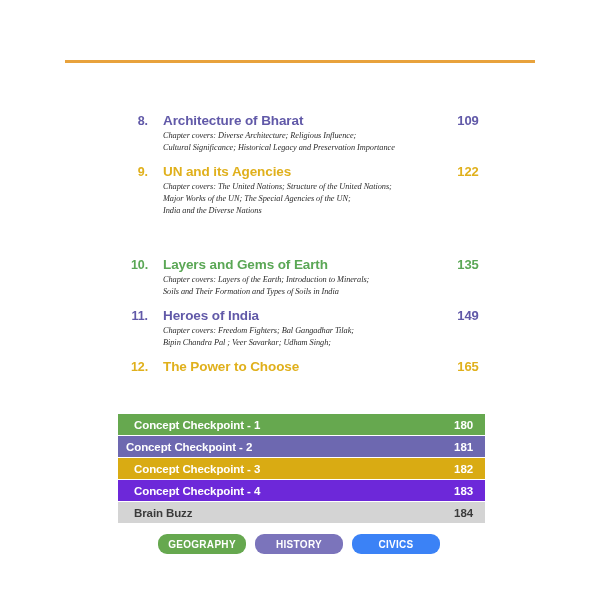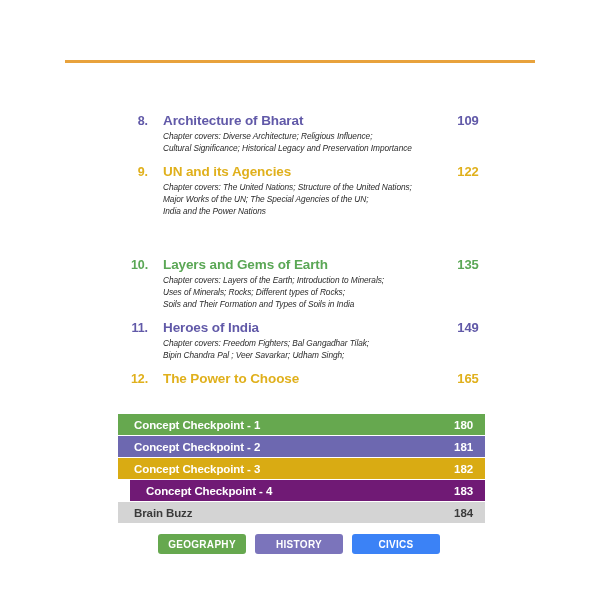--- a/index.html
+++ b/index.html
@@ -72,21 +72,21 @@
   .chapter-sub {
     margin-top: 2px;
     margin-left: 45px;
     font-style: italic;
     font-size: 8.3px;
     line-height: 1.45;
     color: #2b2b2b;
     font-family: "Liberation Sans", sans-serif;
     letter-spacing: -0.05px;
   }
-  .chapter-sub div { white-space: nowrap; }
+  .chapter-sub div { white-space: nowrap; font-family: Liberation Serif, serif; }
 
   
   .c-purple { color: #6159a8; }
   .c-gold   { color: #e0b01c; }
   .c-green  { color: #5aa755; margin-top: 40px; }
 
   
   .bars {
     position: absolute;
     left: 118px;
@@ -103,37 +103,37 @@
     margin-bottom: 1px;
     font-weight: bold;
     font-size: 11.5px;
     color: #ffffff;
     letter-spacing: -0.1px;
   }
   .bar-label { white-space: nowrap; }
   .bar-page  { white-space: nowrap; }
 
   .bar-green  { background: #66a84f; }
-  .bar-purple { background: #6d68b0; }
+  .bar-purple { background: #6d68b0; padding-left: 8px; }
   .bar-gold   { background: #d9ab13; }
-  .bar-blue   { background: #701a75; margin-left: 12px; }
+  .bar-blue   { background: #6d28d9; }
   .bar-grey   { background: #d4d4d4; color: #3b3b3b; }
 
   
   .tags {
     position: absolute;
     left: 158px;
     top: 534px;
     display: flex;
     gap: 9px;
   }
   .tag {
     width: 88px;
     height: 20px;
-    border-radius: 3px;
+    border-radius: 9px;
     display: flex;
     align-items: center;
     justify-content: center;
     font-weight: bold;
     font-size: 10px;
     color: #ffffff;
     letter-spacing: 0.3px;
     box-sizing: border-box;
   }
   .tag-geography { background: #66a84f; }
@@ -163,33 +163,32 @@
 
     <div class="chapter">
       <div class="chapter-head c-gold">
         <span class="ch-num">9.</span>
         <span class="ch-title">UN and its Agencies</span>
         <span class="ch-page">122</span>
       </div>
       <div class="chapter-sub">
         <div>Chapter covers: The United Nations; Structure of the United Nations;</div>
         <div>Major Works of the UN; The Special Agencies of the UN;</div>
-        <div>India and the Power Nations</div>
+        <div>India and the Diverse Nations</div>
       </div>
     </div>
 
     <div class="chapter">
       <div class="chapter-head c-green">
         <span class="ch-num">10.</span>
         <span class="ch-title">Layers and Gems of Earth</span>
         <span class="ch-page">135</span>
       </div>
       <div class="chapter-sub">
         <div>Chapter covers: Layers of the Earth; Introduction to Minerals;</div>
-        <div>Uses of Minerals; Rocks; Different types of Rocks;</div>
         <div>Soils and Their Formation and Types of Soils in India</div>
       </div>
     </div>
 
     <div class="chapter">
       <div class="chapter-head c-purple">
         <span class="ch-num">11.</span>
         <span class="ch-title">Heroes of India</span>
         <span class="ch-page">149</span>
       </div>

